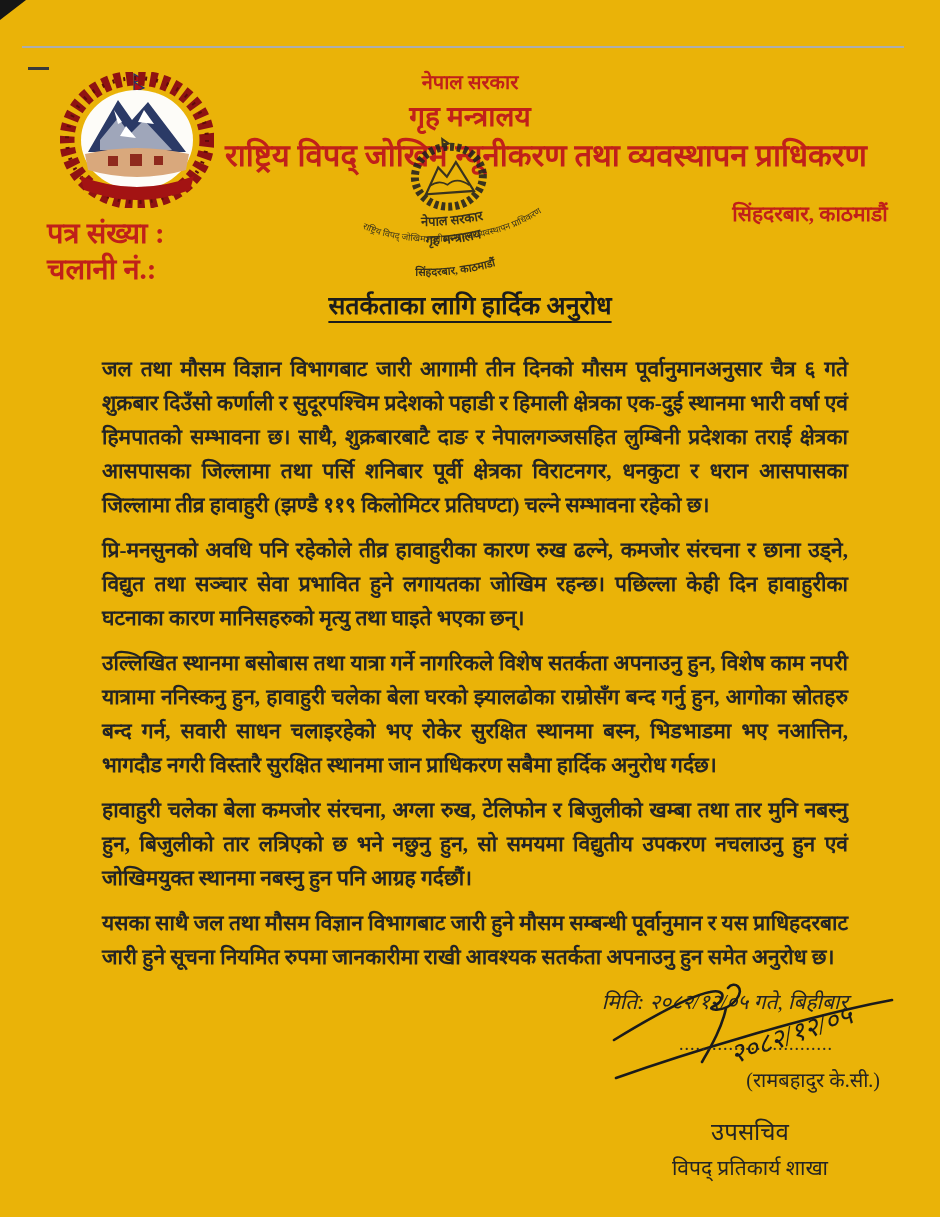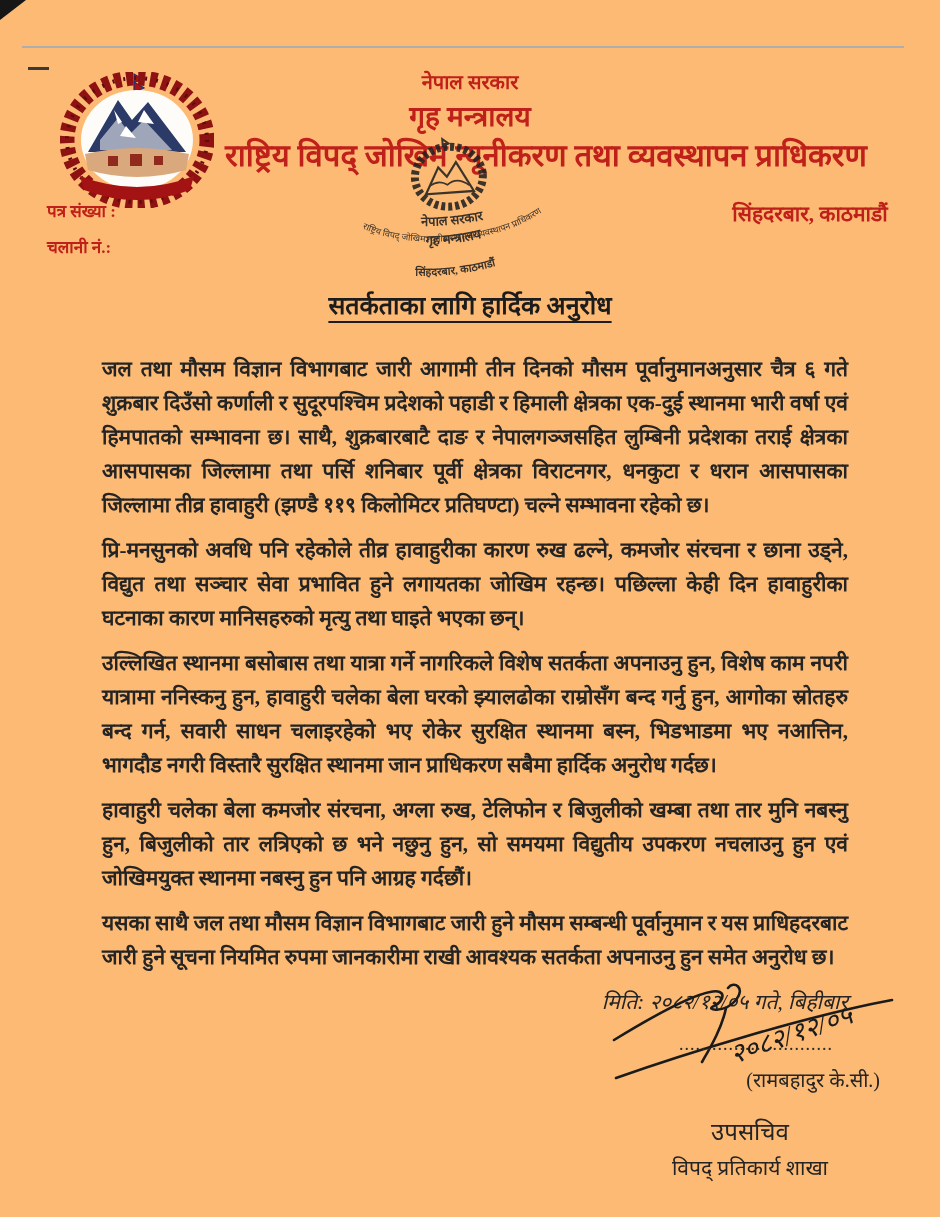--- a/index.html
+++ b/index.html
@@ -1,20 +1,20 @@
 <!DOCTYPE html>
 <html><head>
 <meta charset="utf-8">
 <style>
   html,body{margin:0;padding:0;background:#d9d9d9;}
   .page{
     position:relative;
     width:940px;height:1217px;
     margin:0 auto;
-    background:#fdba74;
+    background:#eab308;
     overflow:hidden;
     font-family:"Liberation Serif","DejaVu Serif",serif;
     color:#262626;
   }
   
   .corner-artifact{
     position:absolute;top:0;left:0;
     width:0;height:0;
     border-top:20px solid #161616;
     border-right:26px solid transparent;
@@ -22,21 +22,21 @@
   .scan-line{position:absolute;top:46px;left:22px;width:882px;height:2px;background:#adadad;}
   .scan-dash{position:absolute;top:67px;left:28px;width:21px;height:3px;background:#3a3a3a;}
 
   
   .hdr-gov{position:absolute;top:68px;left:0;width:940px;text-align:center;
     font-size:20px;font-weight:bold;color:#c0201a;}
   .hdr-min{position:absolute;top:96px;left:0;width:940px;text-align:center;
     font-size:28px;font-weight:bold;color:#c0201a;}
   .hdr-auth{position:absolute;top:136px;left:188px;width:716px;text-align:center;
     font-size:31px;font-weight:bold;color:#c0201a;line-height:40px;}
-  .ref-label{position:absolute;left:47px;font-size:17px;font-weight:bold;color:#c0201a;}
+  .ref-label{position:absolute;left:47px;font-size:29px;font-weight:bold;color:#c0201a;margin-top:13px;}
   .ref-letter{top:199px;}
   .ref-dispatch{top:235px;}
   .hdr-address{position:absolute;top:196px;left:700px;width:220px;text-align:center;
     font-size:21px;font-weight:bold;color:#c0201a;line-height:37px;}
   .logo{position:absolute;top:72px;left:60px;width:154px;height:136px;}
   .stamp{position:absolute;top:134px;left:328px;width:264px;height:174px;opacity:.88;
     transform:rotate(-4deg);}
 
   
   .doc-title{position:absolute;top:287px;left:0;width:940px;text-align:center;

